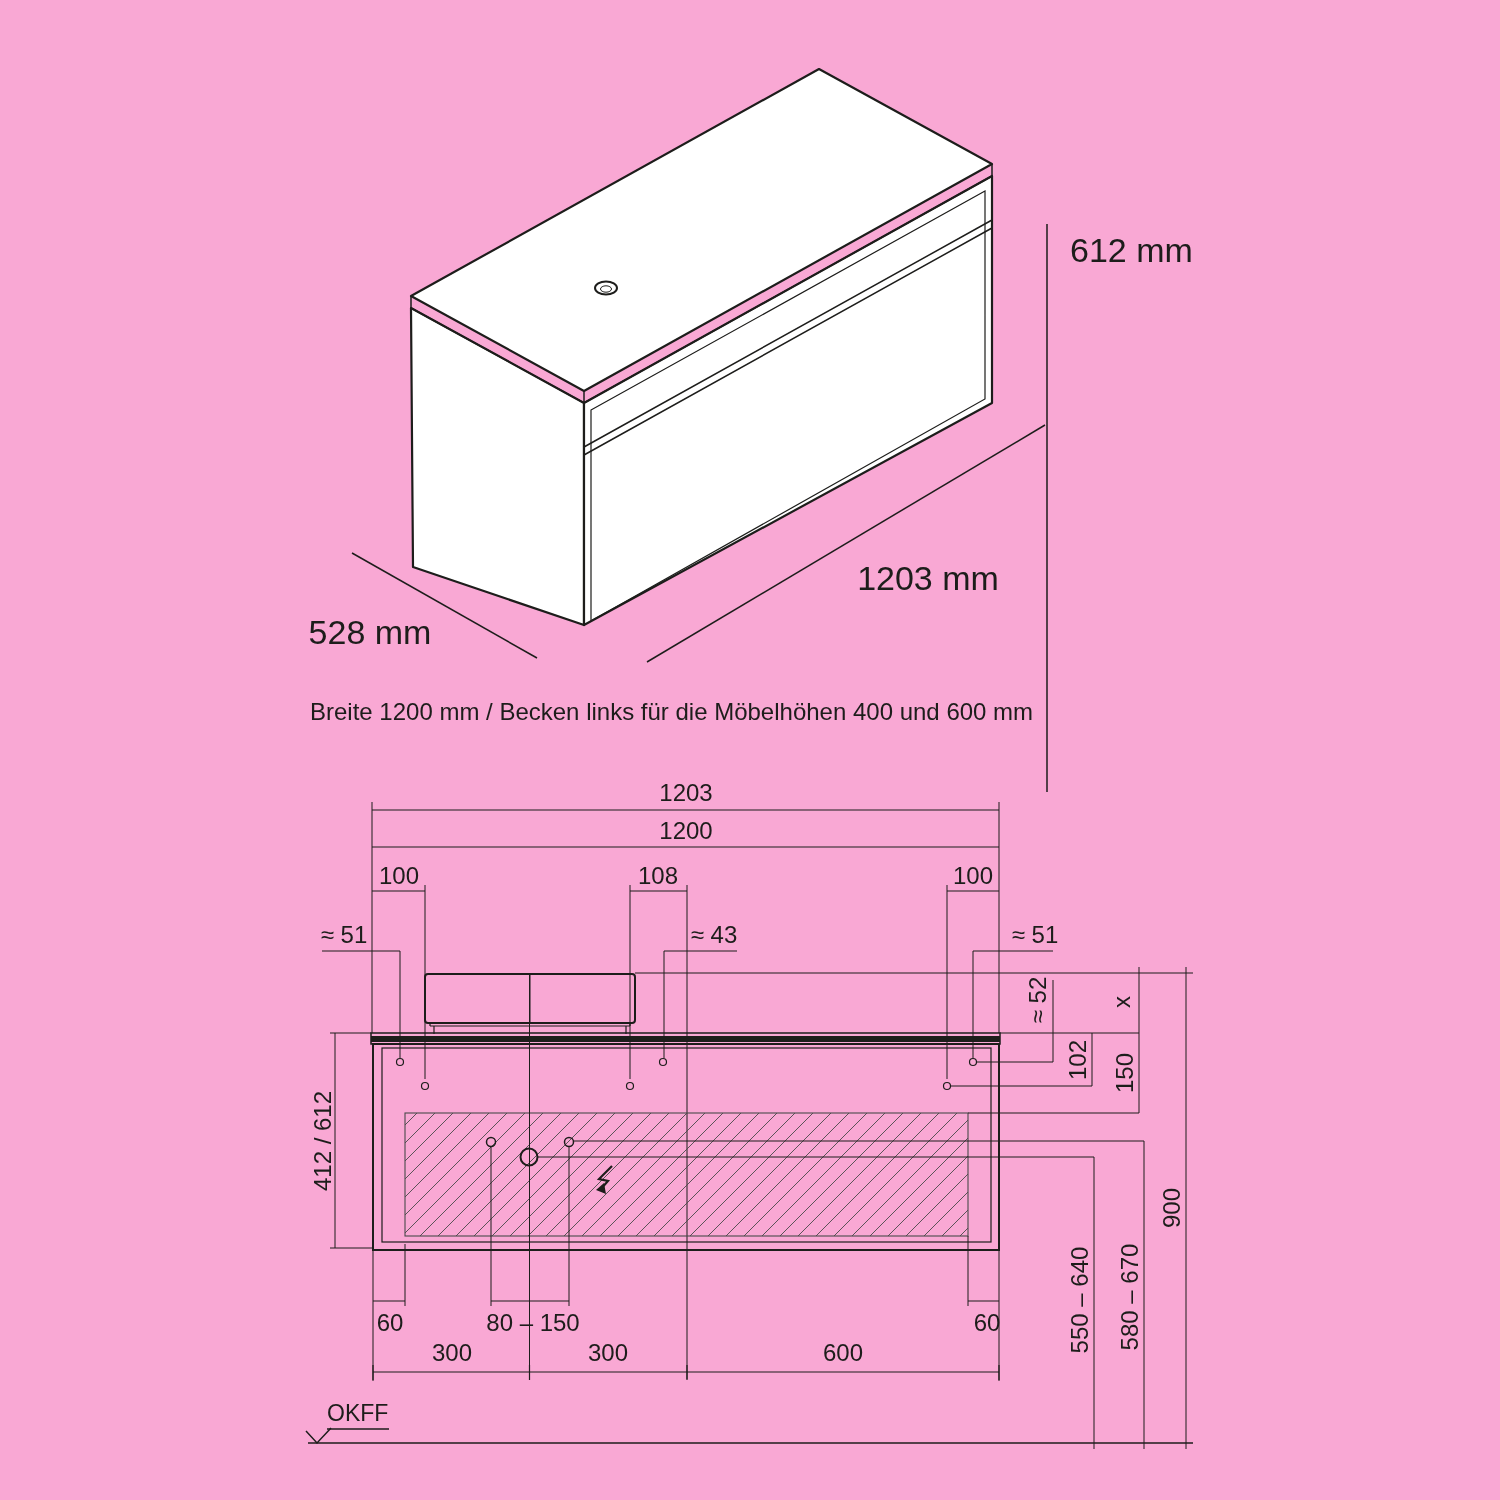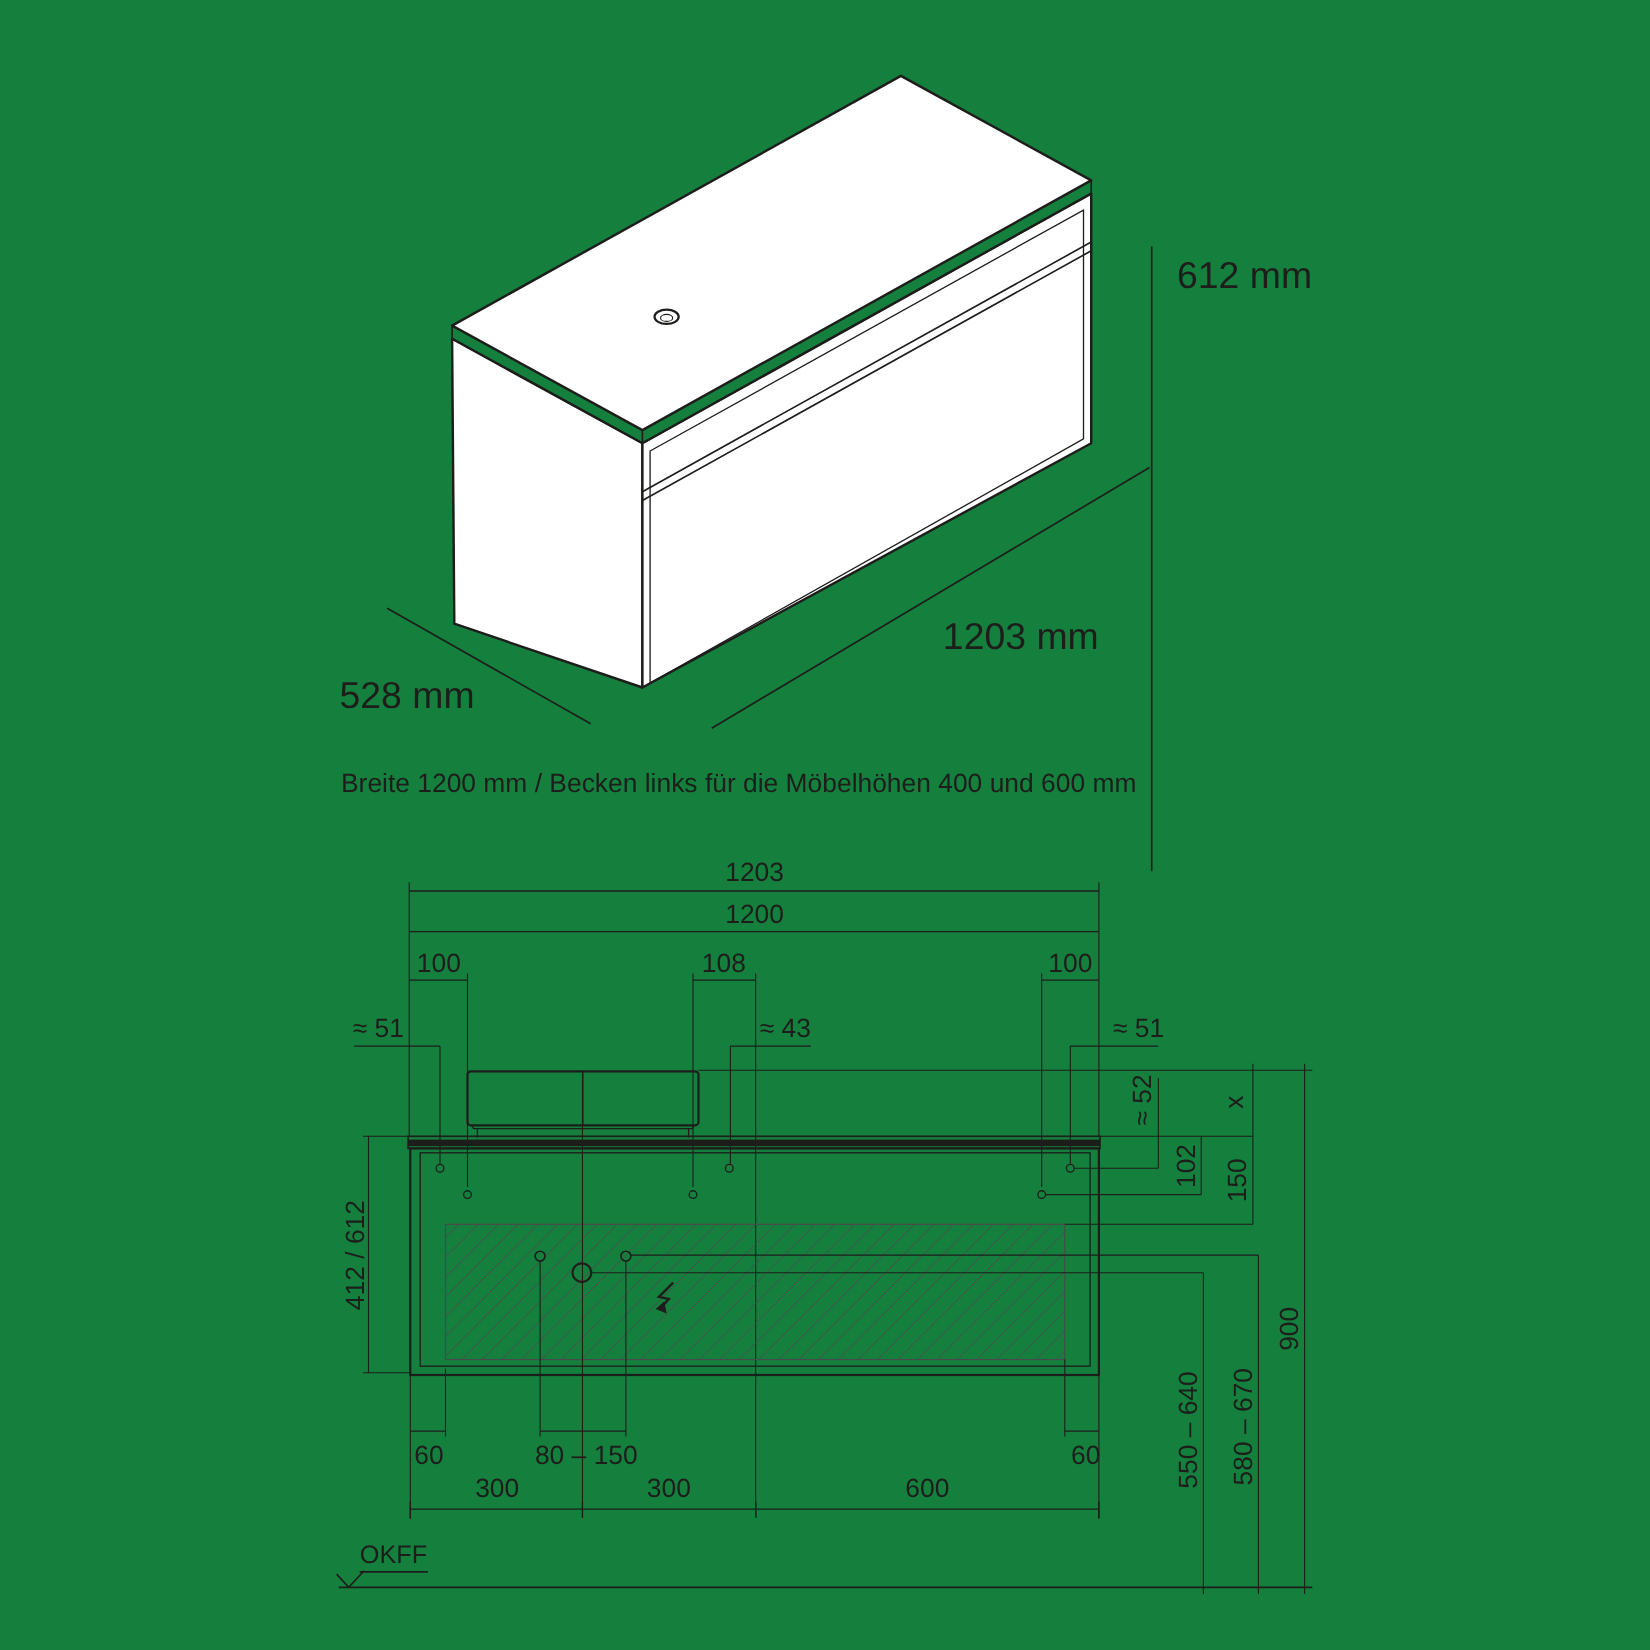--- a/index.html
+++ b/index.html
@@ -1,16 +1,16 @@
 <!DOCTYPE html>
 <html><head>
 <meta charset="utf-8">
 <style>
   html,body{margin:0;padding:0;background:#ffffff;}
-  .page{width:1500px;height:1500px;position:relative;background:#15803d;overflow:hidden;text-align:center;}
+  .page{width:1500px;height:1500px;position:relative;background:#f9a8d4;overflow:hidden;text-align:center;}
   svg{display:block;}
   text{font-family:"Liberation Sans","DejaVu Sans",sans-serif;fill:#1d1d1b;}
   .dim{font-size:24px;}
   .iso{font-size:34px;}
   .cap{font-size:24px;}
   .okff{font-size:23px;}
   .ln{stroke:#1d1d1b;fill:none;}
   .w1{stroke-width:1;}
   .w12{stroke-width:1.2;}
   .w15{stroke-width:1.5;}

